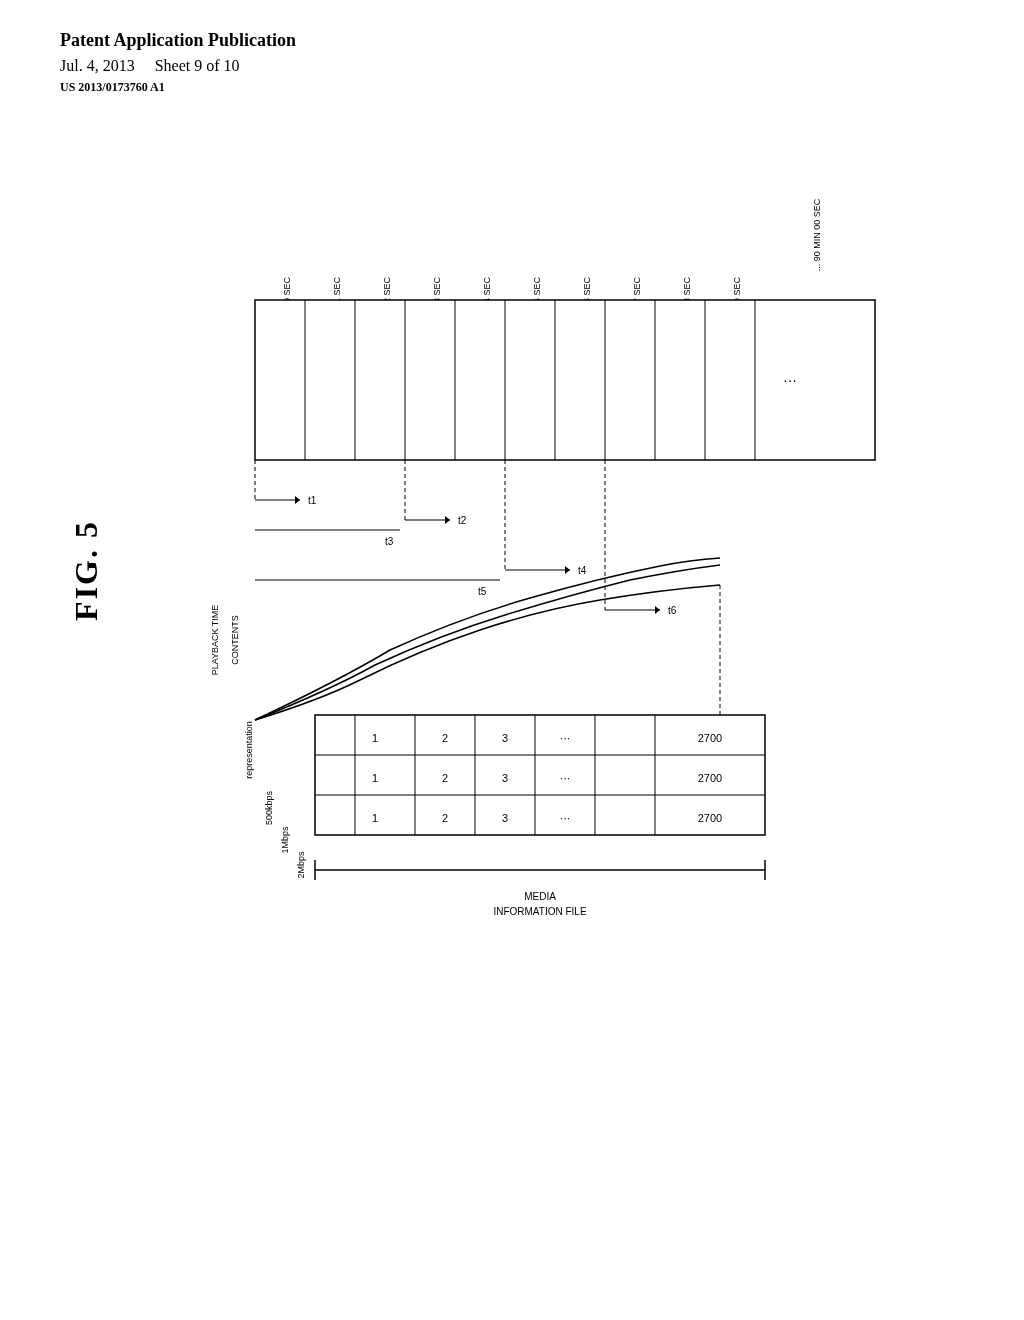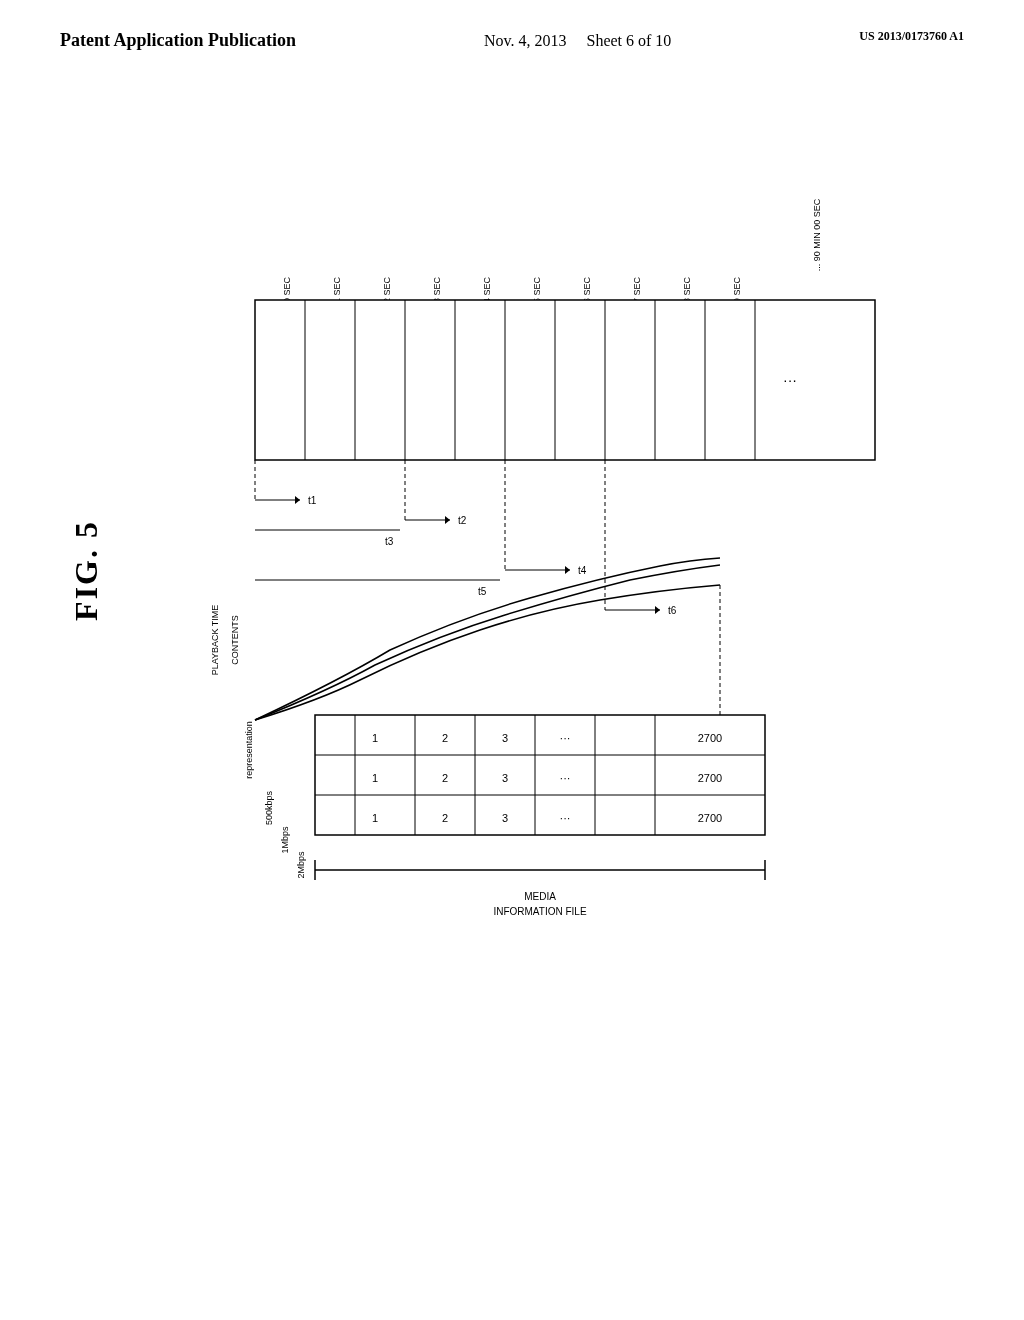--- a/index.html
+++ b/index.html
@@ -12,20 +12,21 @@
       overflow: hidden;
     }
 
     
     .header {
       display: flex;
       justify-content: space-between;
       align-items: flex-start;
       padding: 28px 60px 0 60px;
       border-bottom: none;
+      flex-direction: column;
     }
     .header-left {
       font-size: 18px;
       font-weight: bold;
       line-height: 1.4;
     }
     .header-center {
       font-size: 16px;
       text-align: center;
       line-height: 1.6;
@@ -66,22 +67,22 @@
       width: 100%;
       height: 100%;
     }
   </style>
 </head>
 <body>
 
 <div class="header">
   <div class="header-left">Patent Application Publication</div>
   <div class="header-center">
-    <span>Nov. 4, 2013</span>&nbsp;&nbsp;&nbsp;&nbsp;
-    <span>Sheet 6 of 10</span>
+    <span>Jul. 4, 2013</span>&nbsp;&nbsp;&nbsp;&nbsp;
+    <span>Sheet 9 of 10</span>
   </div>
   <div class="header-right">US 2013/0173760 A1</div>
 </div>
 
 <div class="fig-label">FIG. 5</div>
 
 <div class="diagram-container">
   <svg class="diagram-svg" viewBox="0 0 760 900" xmlns="http://www.w3.org/2000/svg" font-family="Arial, sans-serif">
 
     <text x="18" y="480" font-size="9" transform="rotate(-90, 18, 480)" text-anchor="middle">PLAYBACK TIME</text>

